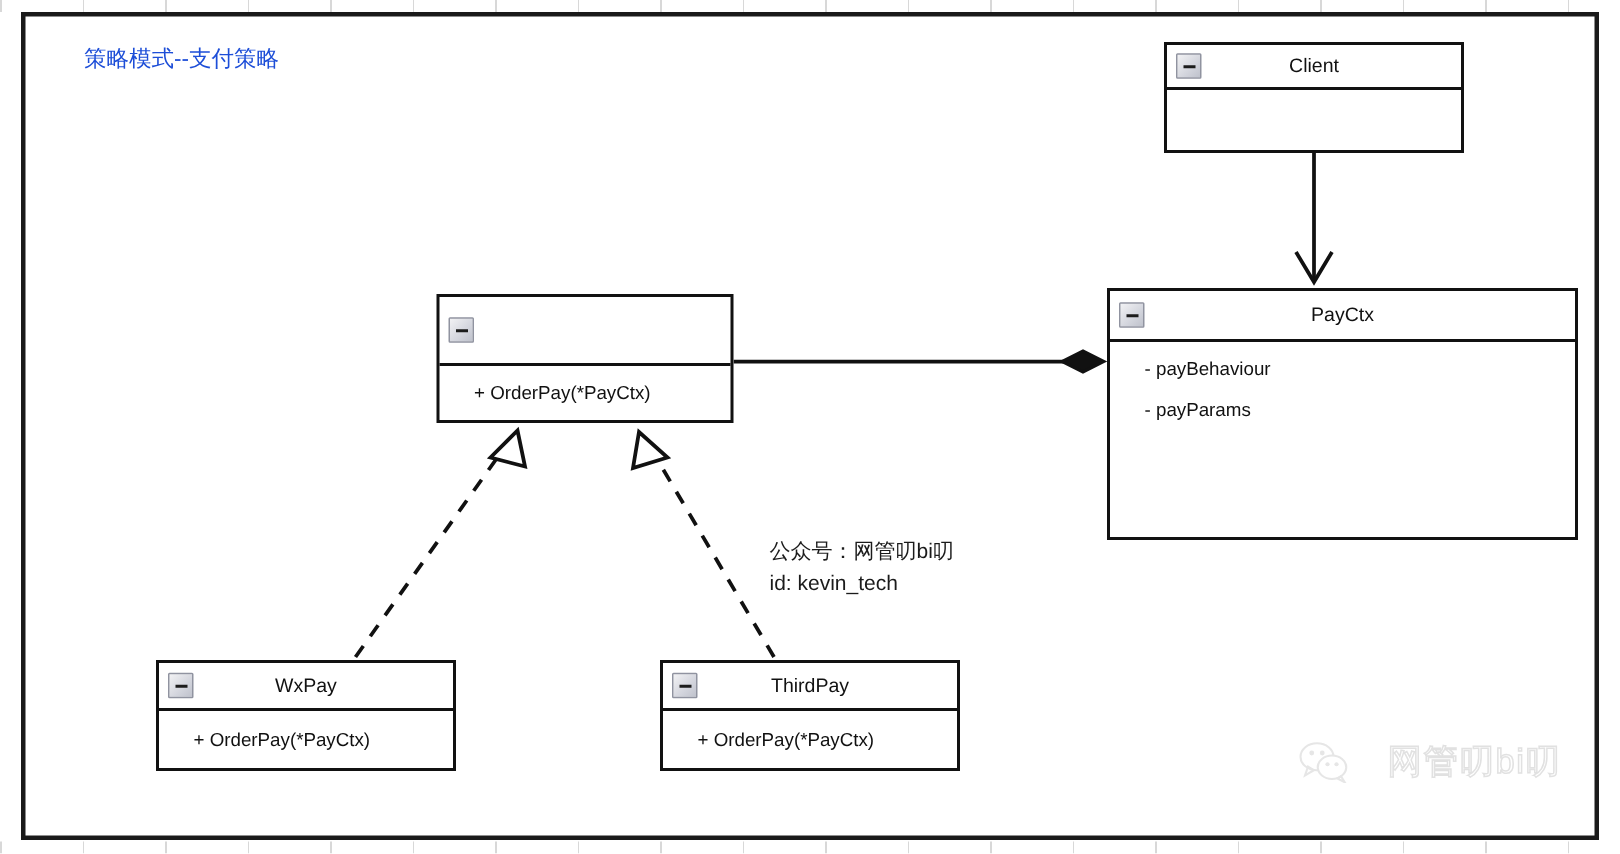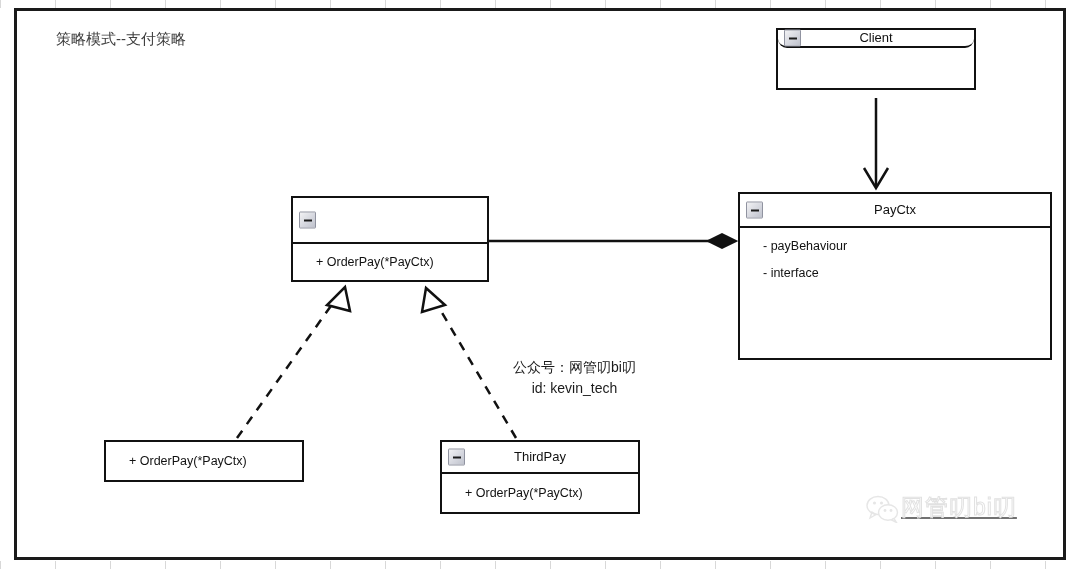--- a/index.html
+++ b/index.html
@@ -44,21 +44,21 @@
     background: #ffffff;
     box-sizing: border-box;
   }
 
   
   #diagram-title {
     position: absolute;
     left: 56px;
     top: 30px;
     font-size: 15px;
-    color: #404040;
+    color: #1d4ed8;
     white-space: nowrap;
   }
 
   
   .uml-class {
     position: absolute;
     background: #ffffff;
     border: 2.5px solid #111111;
     box-sizing: border-box;
     z-index: 5;
@@ -120,21 +120,21 @@
     justify-content: center;
   }
   .collapse-widget .minus-bar {
     width: 8px;
     height: 2px;
     background: #1c1c1c;
   }
 
   
   #class-client   { left: 776px; top: 28px;  width: 200px; }
-  #class-client   .uml-header { height: 18px; border-radius: 13px; }
+  #class-client   .uml-header { height: 30px; }
   #class-client   .uml-body   { height: 40px; }
 
   #class-paybehavior { left: 291px; top: 196px; width: 198px; }
   #class-paybehavior .uml-header { height: 46px; }
   #class-paybehavior .uml-body   { height: 36px; display:flex; align-items:center; }
 
   #class-payctx   { left: 738px; top: 192px; width: 314px; }
   #class-payctx   .uml-header { height: 34px; }
   #class-payctx   .uml-body   { height: 130px; padding-top: 5px; }
 
@@ -156,37 +156,35 @@
     pointer-events: none;
   }
 
   
   #wechat-note {
     position: absolute;
     left: 513px;
     top: 357px;
     font-size: 14px;
     color: #1b1b1b;
-    text-align: center;
     line-height: 1.5;
     white-space: nowrap;
     z-index: 4;
   }
   #wechat-note .note-line { display: block; }
 
   #brand-watermark {
     position: absolute;
     left: 866px;
     top: 492px;
     display: flex;
-    align-items: flex-end;
-    gap: 1px;
+    align-items: center;
+    gap: 25px;
     z-index: 4;
     opacity: 0.55;
-    text-decoration: underline;
   }
   #brand-watermark .brand-text {
     font-size: 23px;
     color: transparent;
     -webkit-text-stroke: 1px #c9c9c9;
     letter-spacing: 1px;
     white-space: nowrap;
   }
 </style>
 </head>
@@ -247,25 +245,31 @@
 
   <div class="uml-class" id="class-payctx">
     <div class="uml-header">
       <span class="collapse-widget">
         <span class="minus-bar"></span>
       </span>
       <span class="title-text">PayCtx</span>
     </div>
     <div class="uml-body">
       <div class="uml-member">- payBehaviour</div>
-      <div class="uml-member">- interface</div>
+      <div class="uml-member">- payParams</div>
     </div>
   </div>
 
   <div class="uml-class" id="class-wxpay">
+    <div class="uml-header">
+      <span class="collapse-widget">
+        <span class="minus-bar"></span>
+      </span>
+      <span class="title-text">WxPay</span>
+    </div>
     <div class="uml-body">
       <div class="uml-member">+ OrderPay(*PayCtx)</div>
     </div>
   </div>
 
   <div class="uml-class" id="class-thirdpay">
     <div class="uml-header">
       <span class="collapse-widget">
         <span class="minus-bar"></span>
       </span>

